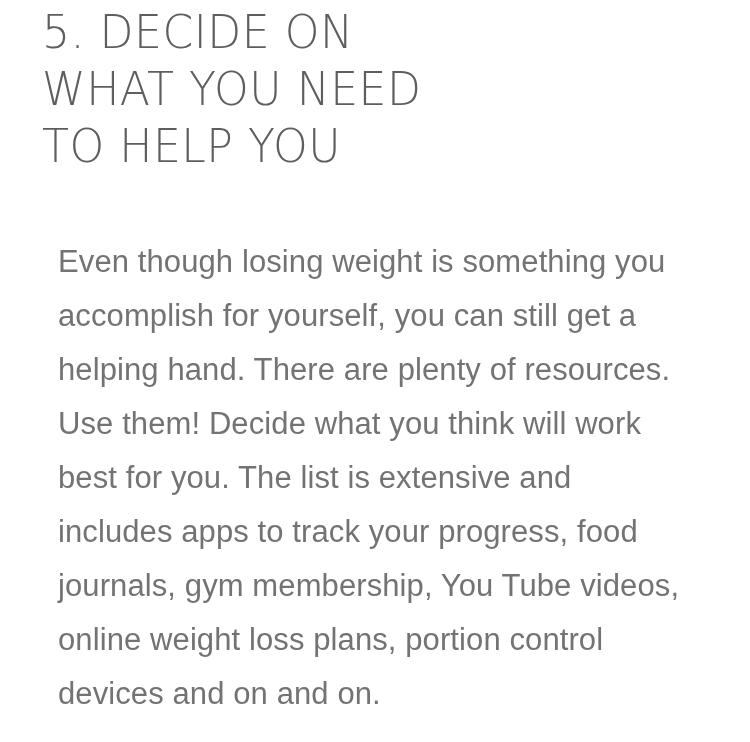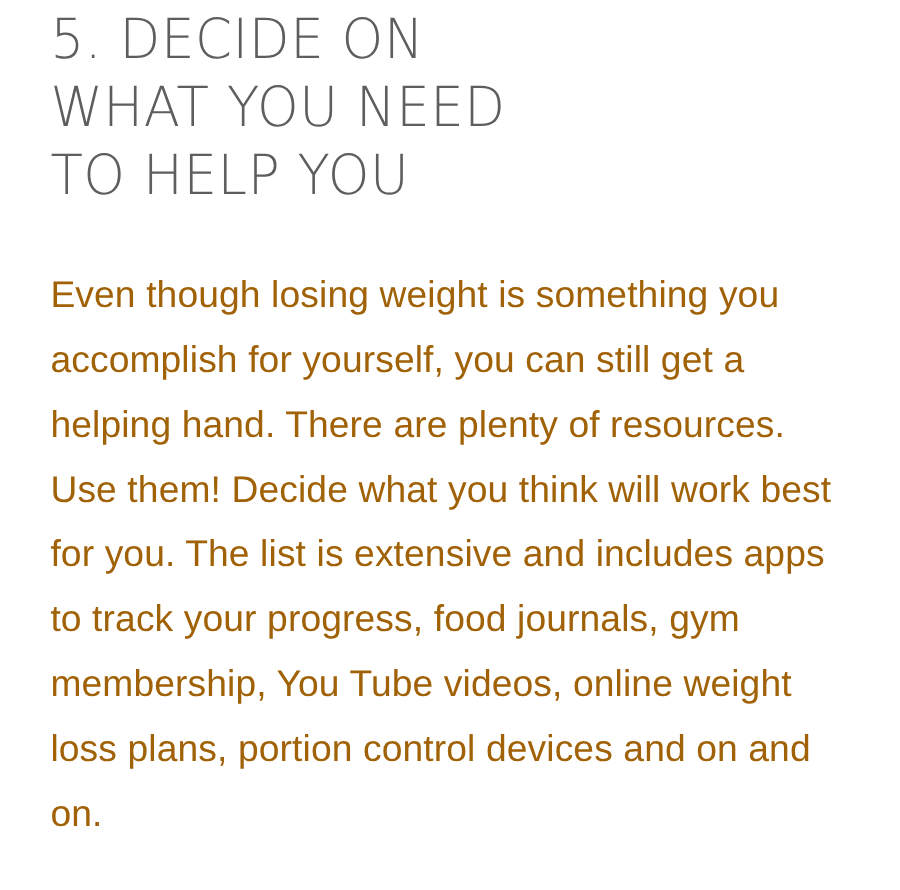--- a/index.html
+++ b/index.html
@@ -29,27 +29,27 @@
     font-size: 46px;
     line-height: 57px;
     letter-spacing: 0.5px;
     color: #5e5e5e;
     text-transform: uppercase;
     white-space: pre-line;
     transform: scaleX(0.96);
     transform-origin: left top;
   }
   .body-copy {
-    margin: 0;
+    margin: 16px;
     padding-top: 44px;
     font-family: "Liberation Sans", sans-serif;
     font-weight: 400;
     font-size: 31px;
     line-height: 54px;
-    color: #a16207;
+    color: #737373;
     letter-spacing: 0.1px;
     max-width: 660px;
   }
 </style>
 </head>
 <body>
 
 <div class="page">
   <h1 class="heading">5. DECIDE ON
 WHAT YOU NEED

